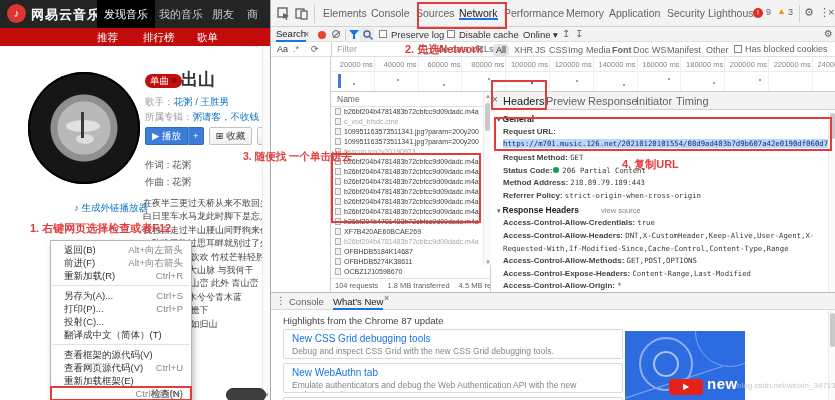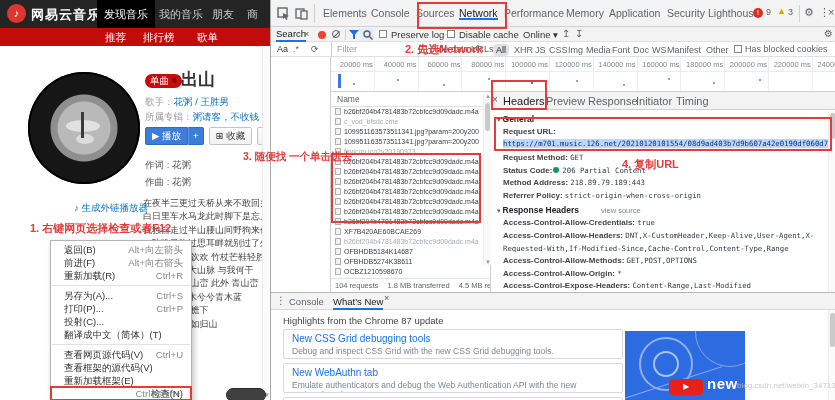--- a/index.html
+++ b/index.html
@@ -153,21 +153,21 @@
     <div class="topnav">
       <div class="logo-dot">♪</div>
       <div class="brand">网易云音乐</div>
       <div class="nav-item active" style="left:97px;">发现音乐</div>
       <div class="nav-item" style="left:152px;">我的音乐</div>
       <div class="nav-item" style="left:205px;">朋友</div>
       <div class="nav-item" style="left:240px;">商城</div>
     </div>
     <div class="nav-tri"></div>
     <div class="subnav">
-      <div class="subnav-item" style="left:105px;">推荐</div>
+      <div class="subnav-item" style="left:97px;">推荐</div>
       <div class="subnav-item" style="left:143px;">排行榜</div>
       <div class="subnav-item" style="left:197px;">歌单</div>
     </div>
 
     <div class="vinyl">
       <span class="blob1"></span>
       <span class="blob2"></span>
       <span class="spindle"></span>
     </div>
     <div class="ext-link">♪ <span>生成外链播放器</span></div>
@@ -243,27 +243,27 @@
         <span>翻译成中文（简体）(T)</span>
         <span class="sc"></span>
       </div>
 
       <div class="ctx-item sep">
         <span></span>
         <span class="sc"></span>
       </div>
 
       <div class="ctx-item">
+        <span>查看框架的源代码(V)</span>
+        <span class="sc"></span>
+      </div>
+
+      <div class="ctx-item">
         <span>查看网页源代码(V)</span>
         <span class="sc">Ctrl+U</span>
-      </div>
-
-      <div class="ctx-item">
-        <span>查看框架的源代码(V)</span>
-        <span class="sc"></span>
       </div>
 
       <div class="ctx-item">
         <span>重新加载框架(E)</span>
         <span class="sc"></span>
       </div>
 
       <div class="ctx-item boxed">
         <span>检查(N)</span>
         <span class="sc">Ctrl+Shift+I</span>
@@ -332,21 +332,21 @@
       <div class="vline" style="left:60px;top:0;height:15px;"></div>
       <div class="filter-ph">Filter</div>
       <span class="chk" style="left:148px;top:3px;"></span>
       <div class="t" style="left:159px;">Hide data URLs</div>
       <div class="chip active" style="left:222px;">All</div>
       <div class="chip" style="left:240px;">XHR</div>
       <div class="chip" style="left:261px;">JS</div>
       <div class="chip" style="left:275px;">CSS</div>
       <div class="chip" style="left:294px;">Img</div>
       <div class="chip" style="left:312px;">Media</div>
-      <div class="chip" style="left:338px;">Font</div>
+      <div class="chip" style="left:338px;font-weight:bold;">Font</div>
       <div class="chip" style="left:359px;">Doc</div>
       <div class="chip" style="left:378px;">WS</div>
       <div class="chip" style="left:393px;">Manifest</div>
       <div class="chip" style="left:432px;">Other</div>
       <span class="chk" style="left:463px;top:3px;"></span>
       <div class="t" style="left:474px;white-space:nowrap;">Has blocked cookies</div>
     </div>
 
     <div class="dt-ruler">
 
@@ -447,23 +447,23 @@
         <div class="kv"><b>Referrer Policy:</b> <span class="val">strict-origin-when-cross-origin</span></div>
         <div class="sec-title"><span class="tri">▾</span><span>Response Headers</span><span class="vs">view source</span></div>
         <div>
 
             <div class="kv"><b>Access-Control-Allow-Credentials:</b> <span class="val">true</span></div>
 
             <div class="kv"><b>Access-Control-Allow-Headers:</b> <span class="val">DNT,X-CustomHeader,Keep-Alive,User-Agent,X-Requested-With,If-Modified-Since,Cache-Control,Content-Type,Range</span></div>
 
             <div class="kv"><b>Access-Control-Allow-Methods:</b> <span class="val">GET,POST,OPTIONS</span></div>
 
+            <div class="kv"><b>Access-Control-Expose-Headers:</b> <span class="val">Content-Range,Last-Modified</span></div>
+
             <div class="kv"><b>Access-Control-Allow-Origin:</b> <span class="val">*</span></div>
-
-            <div class="kv"><b>Access-Control-Expose-Headers:</b> <span class="val">Content-Range,Last-Modified</span></div>
 
           </div>
       </div>
       <div class="det-scroll">
           <span class="thumb"></span>
         </div>
     </div>
 
     <div class="drawer">
       <div class="drawer-tabs">

